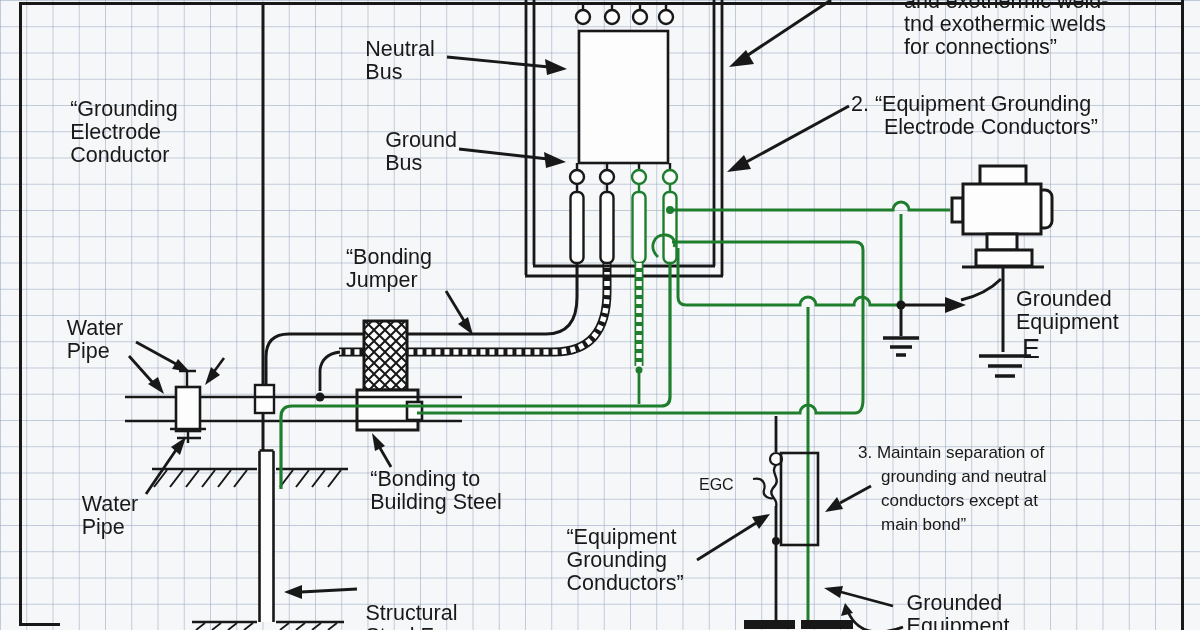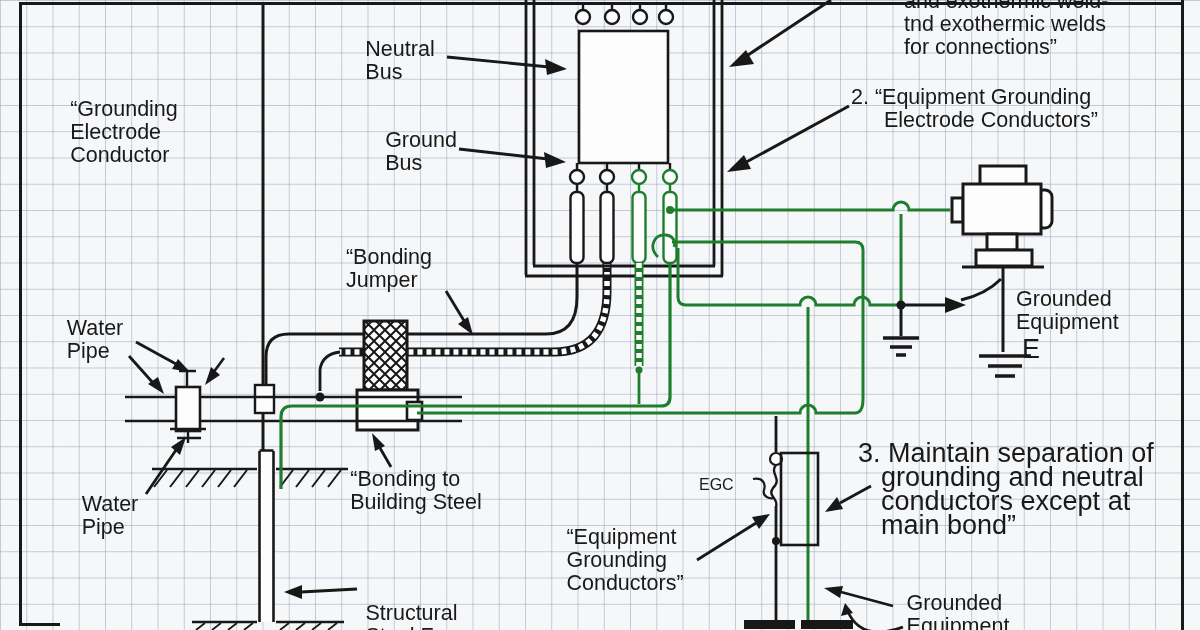--- a/index.html
+++ b/index.html
@@ -14,31 +14,31 @@
   svg{position:absolute;left:0;top:0;}
   .k{stroke:var(--ink,#181818);fill:none;stroke-linecap:butt;}
   .g{stroke:var(--green,#1e7e2d);fill:none;}
   .w{stroke:#ffffff;fill:none;}
   .kf{fill:var(--ink,#181818);stroke:none;}
   .gf{fill:var(--green,#1e7e2d);stroke:none;}
   .wf{fill:#fdfdfe;}
   .lbl{position:absolute;font-size:21.5px;line-height:23px;color:#191919;white-space:nowrap;}
   .ctr{text-align:left;transform:translateX(-50%);}
   #note1{left:904px;top:-10px;}
-  #note2{left:851px;top:86px;}
+  #note2{left:851px;top:93px;}
   #note2 .ind{padding-left:33px;}
-  #note3{left:858px;top:441px;line-height:24px;font-size:27px;}
+  #note3{left:858px;top:441px;line-height:24px;font-size:17px;}
   #note3 .ind{padding-left:23px;}
   #gec-label{left:124px;top:98px;}
   #neutral-bus-label{left:400px;top:38px;}
   #ground-bus-label{left:421px;top:129px;}
   #bonding-jumper-label{left:389px;top:246px;}
   #water-pipe-top-label{left:95px;top:317px;}
   #water-pipe-bottom-label{left:110px;top:493px;}
-  #bbs-label{left:416px;top:468px;}
+  #bbs-label{left:436px;top:468px;}
   #ssf-label{left:424px;top:574px;margin-top:28px;}
   #ger-label{left:1016px;top:288px;}
   #e-label{left:1022px;top:338px;font-size:27px;}
   #egc-label{left:699px;top:473px;font-size:16px;}
   #egcs-label{left:625px;top:526px;}
   #geb-label{left:958px;top:592px;}
 </style>
 </head>
 <body>
 

